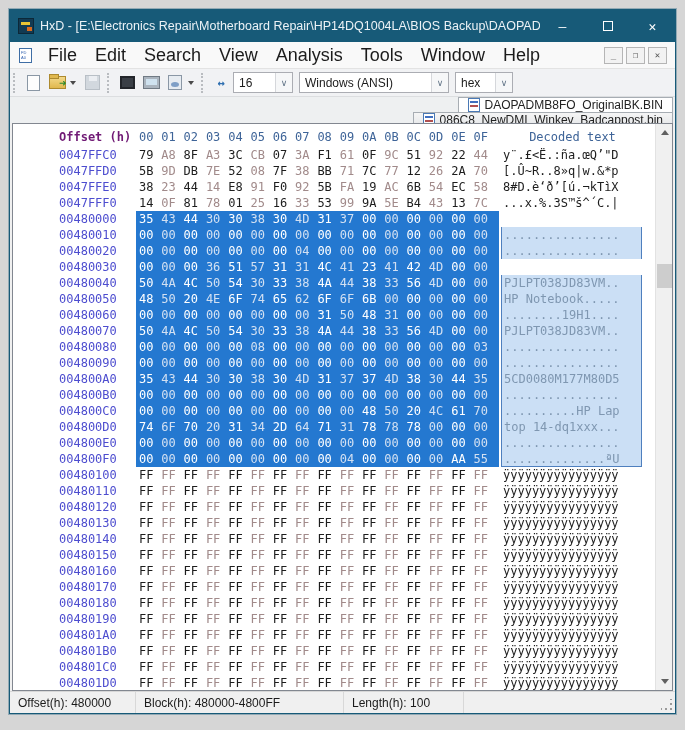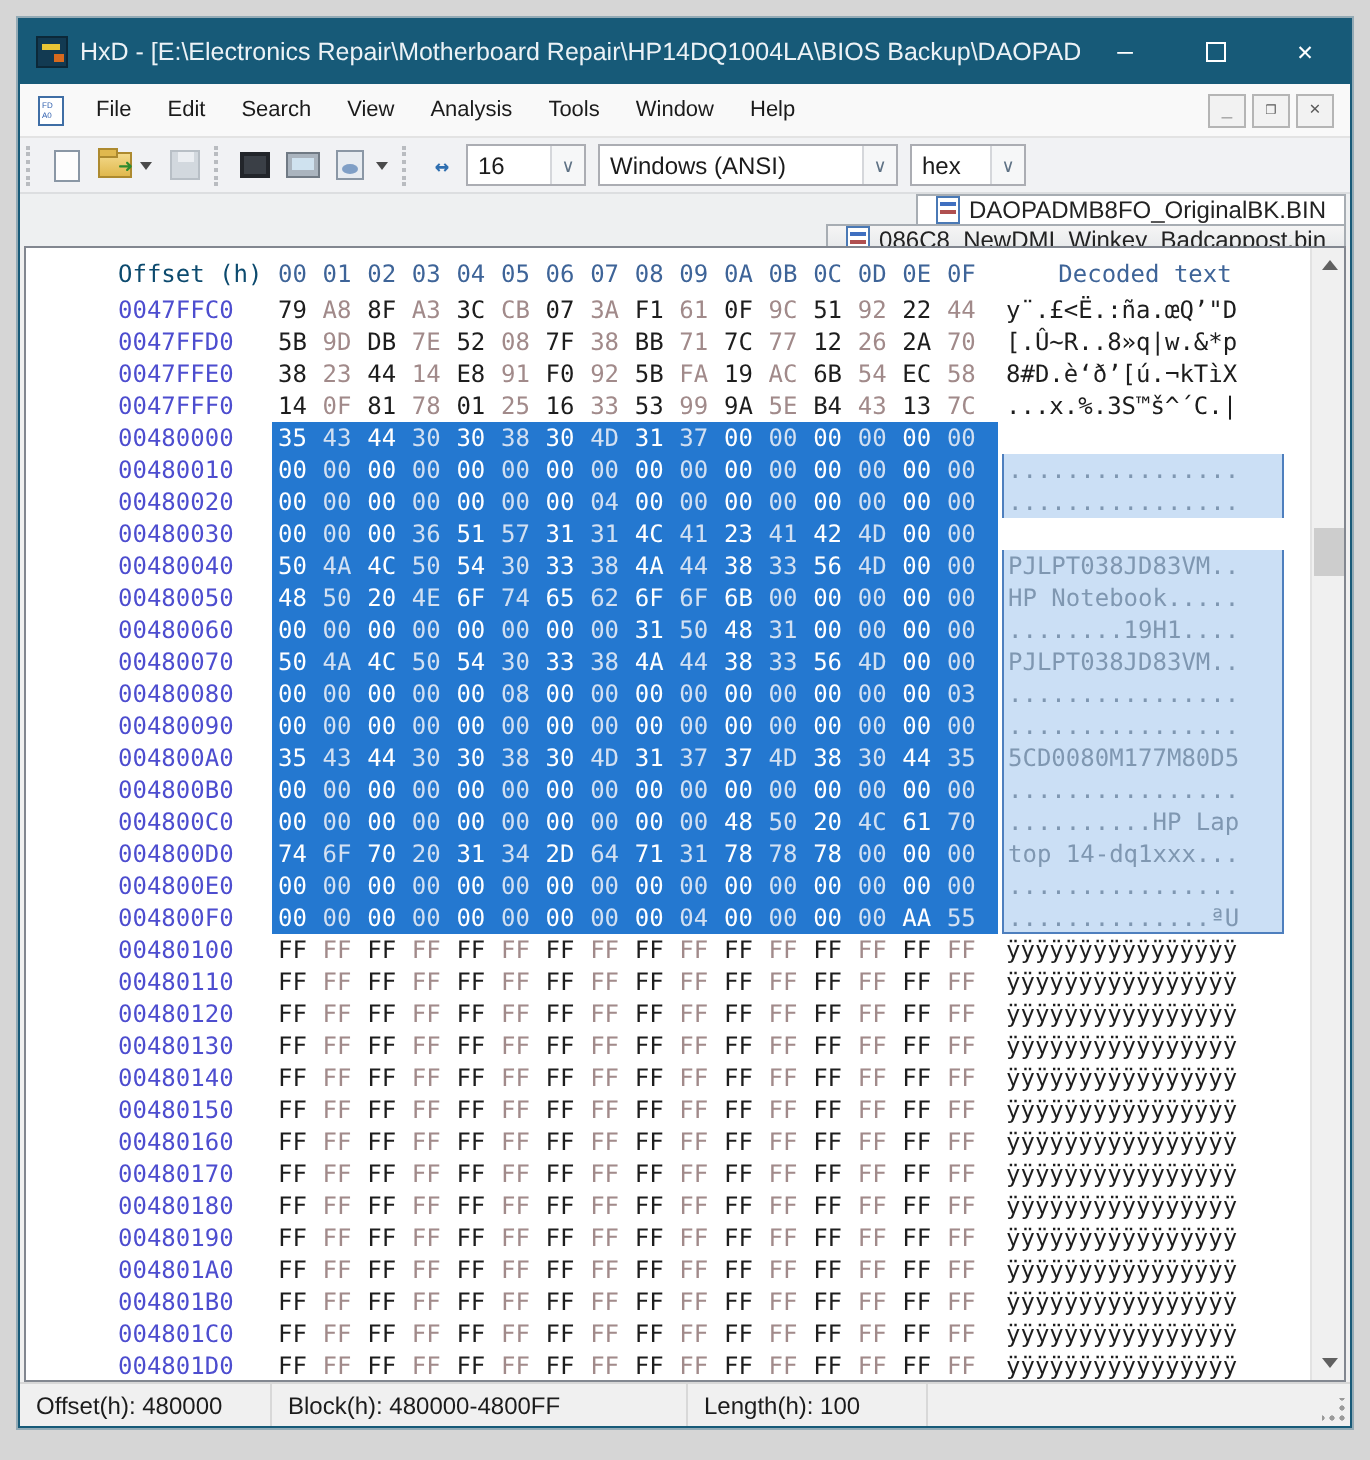--- a/index.html
+++ b/index.html
@@ -18,21 +18,21 @@
   .app-icon::after  { content:""; position:absolute; left:8px; top:8px; width:5px; height:4px; background:#d86a1e; }
   .title-text { color:#ecf2f6; font-size:12.5px; white-space:nowrap; overflow:hidden; flex:1; }
   .cap-btn { width:45px; height:32px; color:#ffffff; display:flex; align-items:center; justify-content:center;
              font-size:13px; font-family:"DejaVu Sans Mono", monospace; }
   .cap-btn .box { width:10px; height:10px; border:1px solid #fff; display:block; }
 
   
   .menubar { height:27px; background:#f9f9f9; border-bottom:1px solid #e3e3e3; display:flex; align-items:center; flex-shrink:0; }
   .doc-icon { width:13px; height:15px; background:#fff; border:1px solid #3f6ea5; margin:0 7px 0 9px; position:relative; flex-shrink:0;}
   .doc-icon::before{ content:"FD A0"; position:absolute; left:1px; top:1px; font-size:4px; line-height:5px; color:#2f5fae; width:9px; word-wrap:break-word;}
-  .menu-item { padding:0 9px; font-size:11px; color:#1b1b1b; height:27px; line-height:27px; }
+  .menu-item { padding:0 9px; font-size:18px; color:#1b1b1b; height:27px; line-height:27px; }
   .mdi-btns { margin-left:auto; display:flex; gap:3px; padding-right:8px; }
   .mdi-btn { width:19px; height:17px; background:#f2f2f2; border:1px solid #b5b5b5; color:#5a5a5a;
              font-size:9px; display:flex; align-items:center; justify-content:center; font-family:"DejaVu Sans Mono",monospace;}
 
   
   .toolbar { height:28px; background:#f1f2f4; border-bottom:1px solid #dcdee0; display:flex; align-items:center; flex-shrink:0; }
   .grip { width:5px; height:20px; margin:0 3px; border-left:2px dotted #b9bcc0; }
   .tb-btn { width:24px; height:24px; display:flex; align-items:center; justify-content:center; border-radius:2px; }
   .drop-caret { width:0; height:0; border-left:3px solid transparent; border-right:3px solid transparent;
                 border-top:4px solid #4a4a4a; margin:0 4px 0 1px; }
@@ -79,21 +79,21 @@
   .hrow .bytes { width:363px; padding-left:3px; display:flex; flex-shrink:0; }
   .hrow .bytes .b { width:22.3px; flex-shrink:0; }
   .be { color:#1d1d1d; } .bo { color:#a18a8a; }
   .bytes.sel { background:#2478d0; }
   .bytes.sel .be { color:#ffffff; } .bytes.sel .bo { color:#d2e0f2; }
   .hrow .dec { width:141px; margin-left:2px; color:#1d1d1d; flex-shrink:0; padding-left:2px; }
   .dec.dsel { background:#cbdff5; color:#7f97b1; border-left:1px solid #4e7fbe; border-right:1px solid #4e7fbe; }
   .dec.dfirst { border-top:1px solid #4e7fbe; }
   .dec.dlast { border-bottom:1px solid #4e7fbe; }
   .headrow { color:#3e6498; }
-  .headrow .off { color:#0c4a6e; }
+  .headrow .off { color:#701a75;font-weight:bold; }
   .headrow .dec { color:#3e6498; text-align:center; }
   .headrow { height:20px; line-height:20px; }
 
   
   .statusbar { height:22px; background:#f0f0f0; border-top:1px solid #d7d7d7; display:flex; align-items:center;
                font-size:12px; color:#1b1b1b; flex-shrink:0; }
   .sb-sec { height:100%; display:flex; align-items:center; padding-left:8px; border-right:1px solid #d8d8d8;text-align:right; }
   .sb-sec1 { width:126px; } .sb-sec2 { width:208px; } .sb-sec3 { width:120px; }
   .sb-fill { flex:1; height:100%; position:relative; }
   .grip-dots { position:absolute; right:2px; bottom:2px; width:12px; height:12px;

